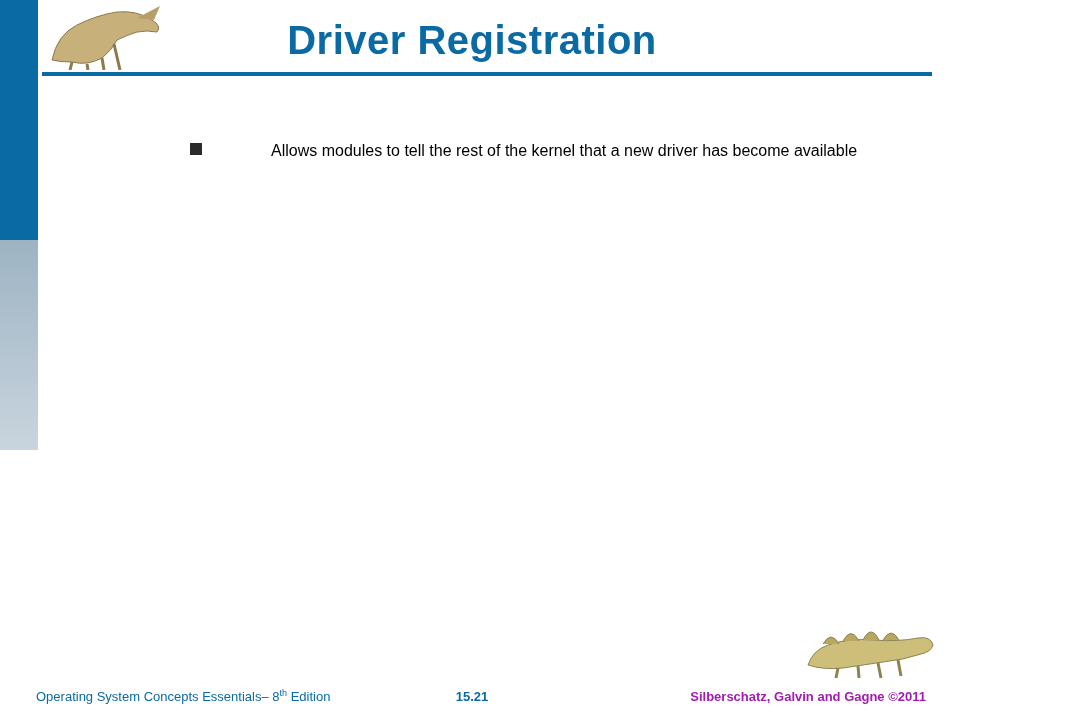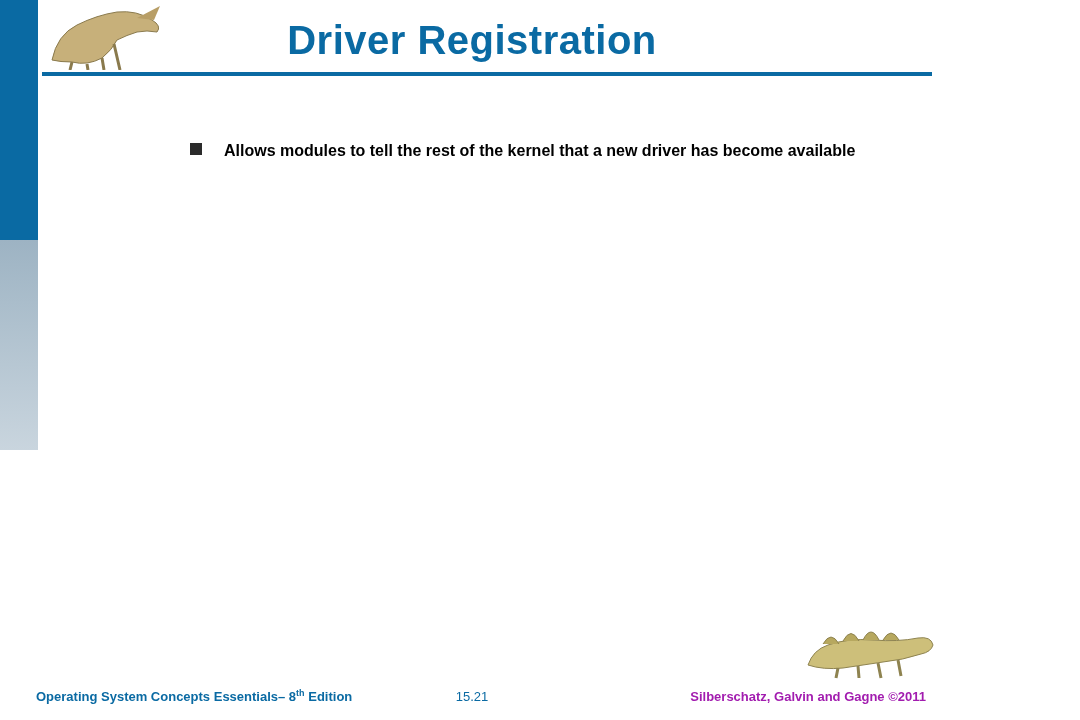--- a/index.html
+++ b/index.html
@@ -73,39 +73,40 @@
   }
   .bullet-mark {
     flex: 0 0 auto;
     width: 12px; height: 12px;
     background: #2b2b2b;
     margin-top: 3px;
     margin-right: 22px;
   }
   .bullet-text {
     flex: 1 1 auto;
-    font-weight: bold;
+    font-weight: normal;
     line-height: 1.35;
+    margin-left: 47px;
   }
   
   .footer-left {
     position: absolute;
     left: 36px; bottom: 16px;
     font-size: 13px;
-    font-weight: bold;
+    font-weight: normal;
     color: #0a6aa3;
     margin-top: 48px;
   }
   .footer-left sup { font-size: 9px; }
   .footer-center {
     position: absolute;
     left: 0; right: 0; bottom: 16px;
     text-align: center;
     font-size: 13px;
-    font-weight: normal;
+    font-weight: bold;
     color: #0a6aa3;
   }
   .footer-right {
     position: absolute;
     right: 18px; bottom: 16px;
     font-size: 13px;
     font-weight: bold;
     color: #a21caf;
   }
 </style>

